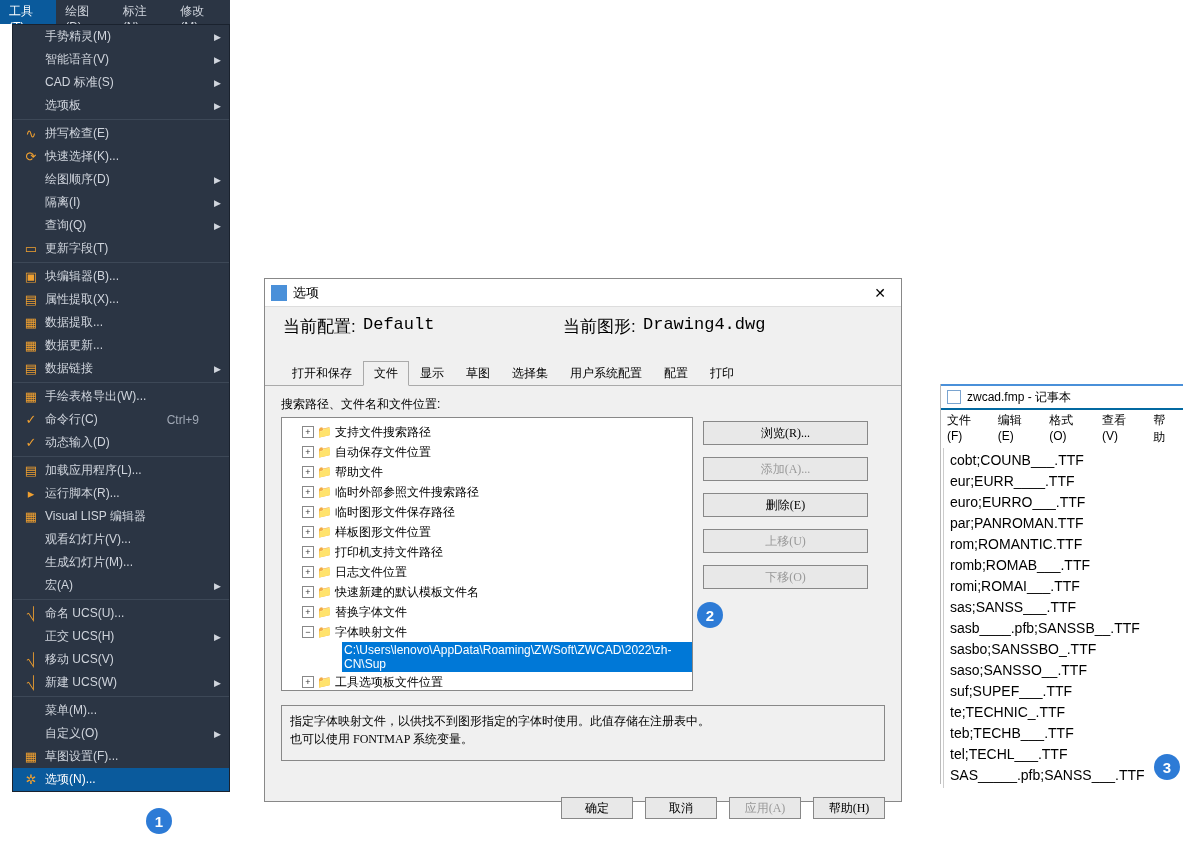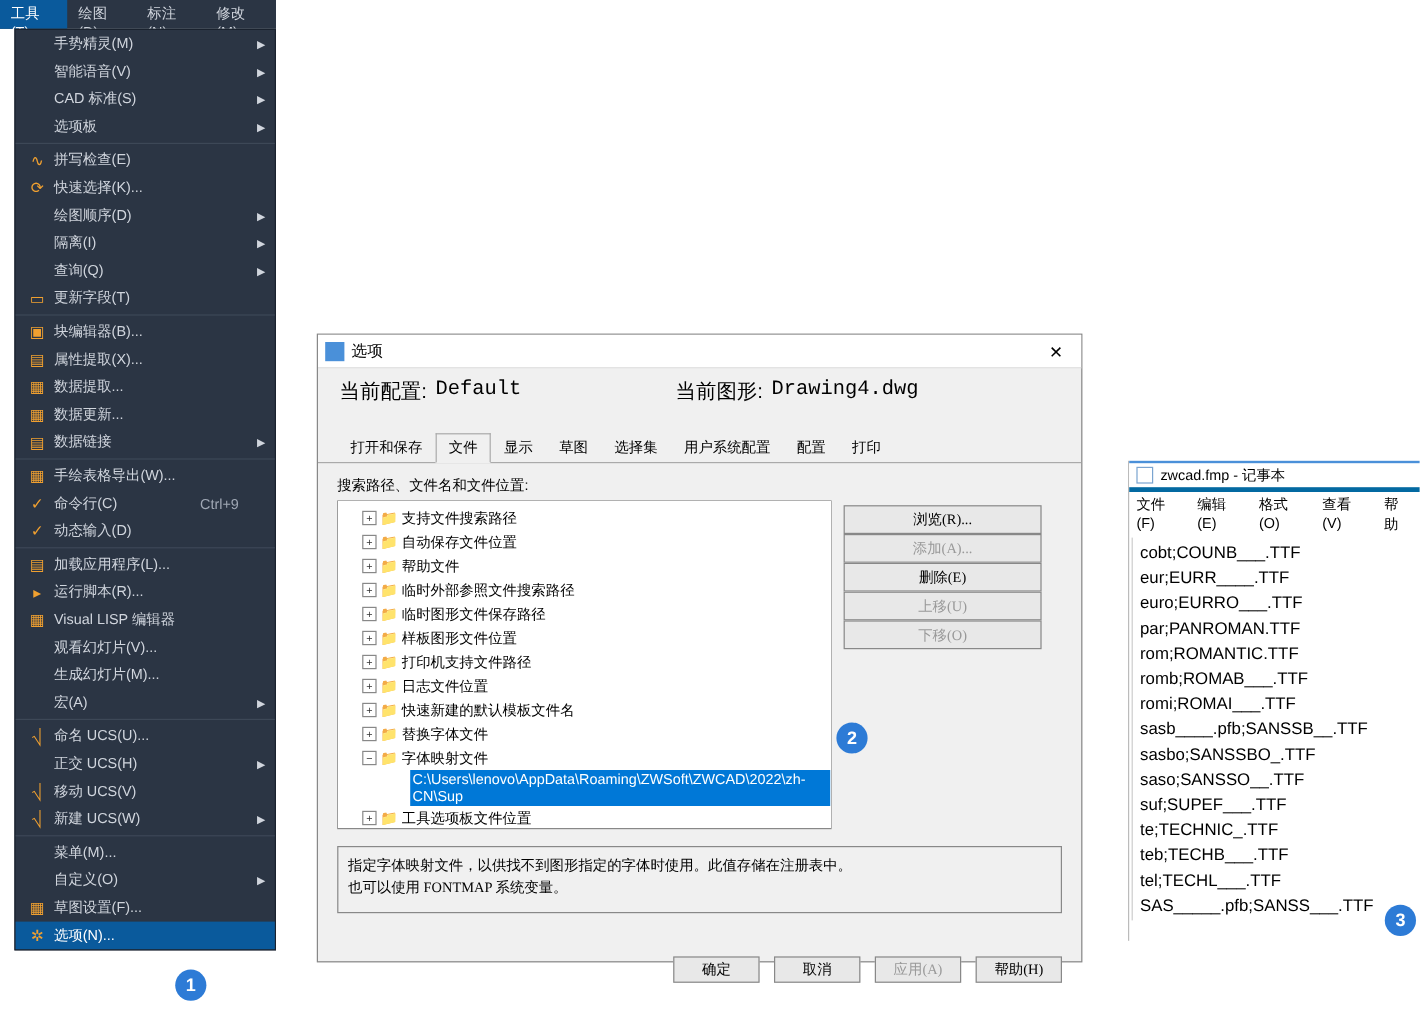--- a/index.html
+++ b/index.html
@@ -32,31 +32,31 @@
 .tabs{display:flex;padding:0 16px;border-bottom:1px solid #aaa;margin-top:18px}
 .tab{padding:3px 10px;border:1px solid transparent;cursor:pointer;font-size:12px;position:relative;top:1px}
 .tab.active{background:#f0f0f0;border:1px solid #aaa;border-bottom:1px solid #f0f0f0}
 .sec-label{padding:10px 16px 4px;font-size:12px}
 .tree-area{display:flex;gap:10px;padding:0 16px}
 .tree{width:412px;height:274px;border:1px solid #888;background:#fff;overflow:auto;padding:4px 0;font-family:SimSun;font-size:12px}
 .tree-node{display:flex;align-items:center;height:20px;padding-left:20px;cursor:pointer;white-space:nowrap}
 .tree-node .plus{width:12px;height:12px;border:1px solid #888;display:inline-flex;align-items:center;justify-content:center;font-size:9px;margin-right:3px;color:#333}
 .tree-node .folder{color:#e6b847;margin-right:3px}
 .tree-selected{background:#0078d7;color:#fff;padding:1px 2px;margin-left:40px;display:inline-block}
-.btn-col{display:flex;flex-direction:column;width:165px;padding-top:4px}
+.btn-col{display:flex;flex-direction:column;gap:12px;width:165px;padding-top:4px}
 .sbtn{height:24px;border:1px solid #888;background:#e8e8e8;font-size:12px;font-family:SimSun;cursor:pointer}
 .sbtn:disabled{color:#999}
 .desc-box{margin:14px 16px 18px;border:1px solid #888;height:56px;padding:6px 8px;font-family:SimSun;font-size:12px;line-height:1.5}
 .dlg-btns{display:flex;justify-content:flex-end;gap:12px;padding:18px 16px 0}
 .dbtn{width:72px;height:22px;border:1px solid #888;background:#e8e8e8;font-family:SimSun;font-size:12px;cursor:pointer}
 .dbtn:disabled{color:#999}
 
 
 .notepad{position:absolute;left:940px;top:384px;width:243px;height:400px;background:#fff;border-left:1px solid #bbb}
-.np-title{display:flex;align-items:center;height:26px;padding:0 6px;background:#fff;border-bottom:4px solid #0369a1;border-top:2px solid #4a90d9}
+.np-title{display:flex;align-items:center;height:26px;padding:0 6px;background:#fff;border-bottom:2px solid #0369a1;border-top:2px solid #4a90d9}
 .np-icon{width:14px;height:14px;border:1px solid #7aa4d0;background:#fff;margin-right:6px}
 .np-title-text{font-size:12px}
 .np-menu{display:flex;gap:12px;padding:2px 6px}
 .np-menu-item{font-size:12px;cursor:pointer}
 .np-body{padding:2px 6px;font-size:14px;line-height:21px;border-left:1px solid #ccc;margin-left:2px}
 .np-line{white-space:nowrap}
 
 
 .badge{position:absolute;width:26px;height:26px;border-radius:50%;background:#2d7bd6;color:#fff;display:flex;align-items:center;justify-content:center;font-size:15px;font-weight:bold}
 .b1{left:146px;top:808px}
@@ -395,20 +395,21 @@
       <span class="np-menu-item">帮助</span>
     </div>
   <div class="np-body" id="npbody">
       <div class="np-line">cobt;COUNB___.TTF</div>
       <div class="np-line">eur;EURR____.TTF</div>
       <div class="np-line">euro;EURRO___.TTF</div>
       <div class="np-line">par;PANROMAN.TTF</div>
       <div class="np-line">rom;ROMANTIC.TTF</div>
       <div class="np-line">romb;ROMAB___.TTF</div>
       <div class="np-line">romi;ROMAI___.TTF</div>
+      <div class="np-line">sas;SANSS___.TTF</div>
       <div class="np-line">sasb____.pfb;SANSSB__.TTF</div>
       <div class="np-line">sasbo;SANSSBO_.TTF</div>
       <div class="np-line">saso;SANSSO__.TTF</div>
       <div class="np-line">suf;SUPEF___.TTF</div>
       <div class="np-line">te;TECHNIC_.TTF</div>
       <div class="np-line">teb;TECHB___.TTF</div>
       <div class="np-line">tel;TECHL___.TTF</div>
       <div class="np-line">SAS_____.pfb;SANSS___.TTF</div>
     </div>
 </div>

